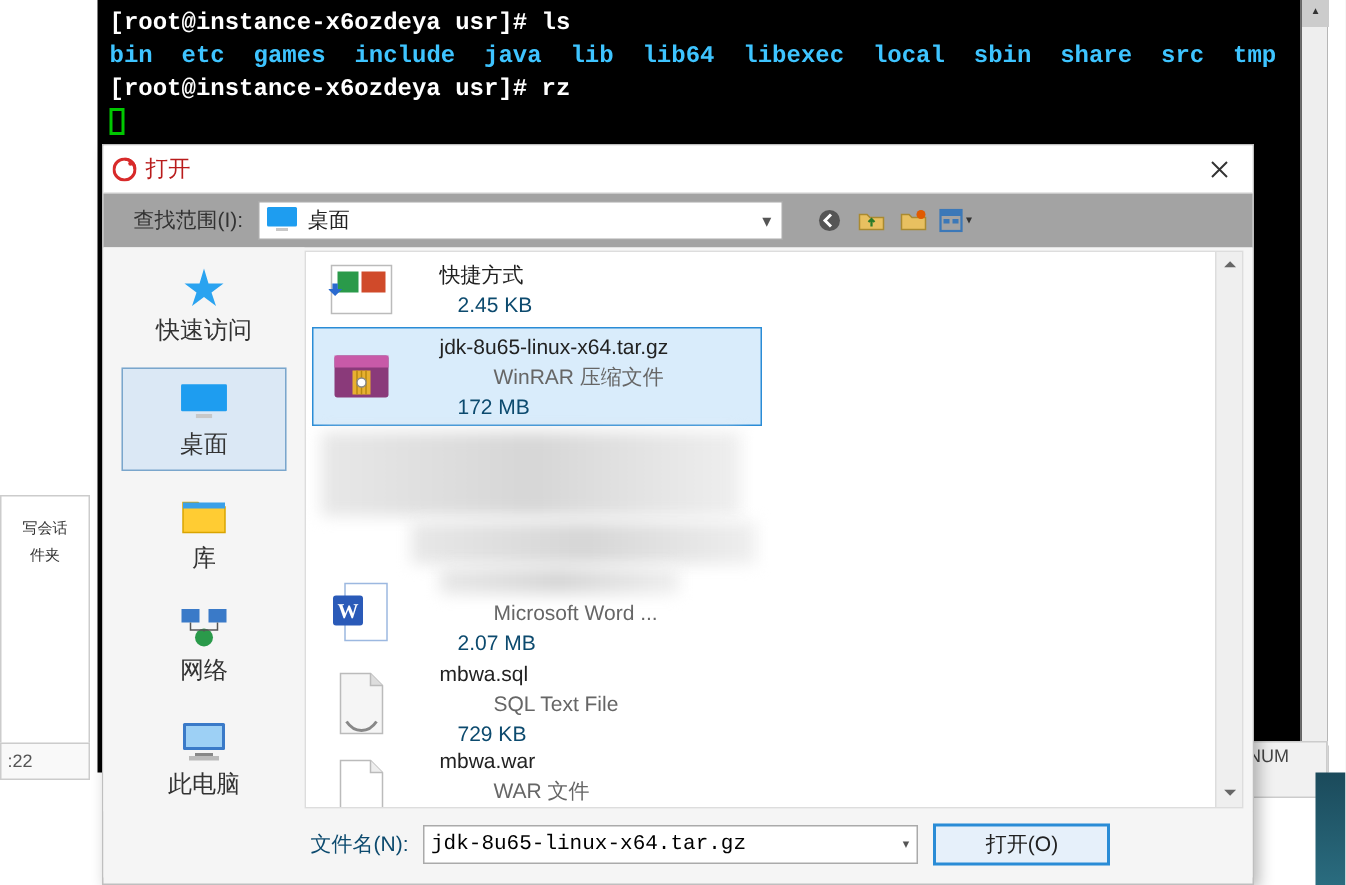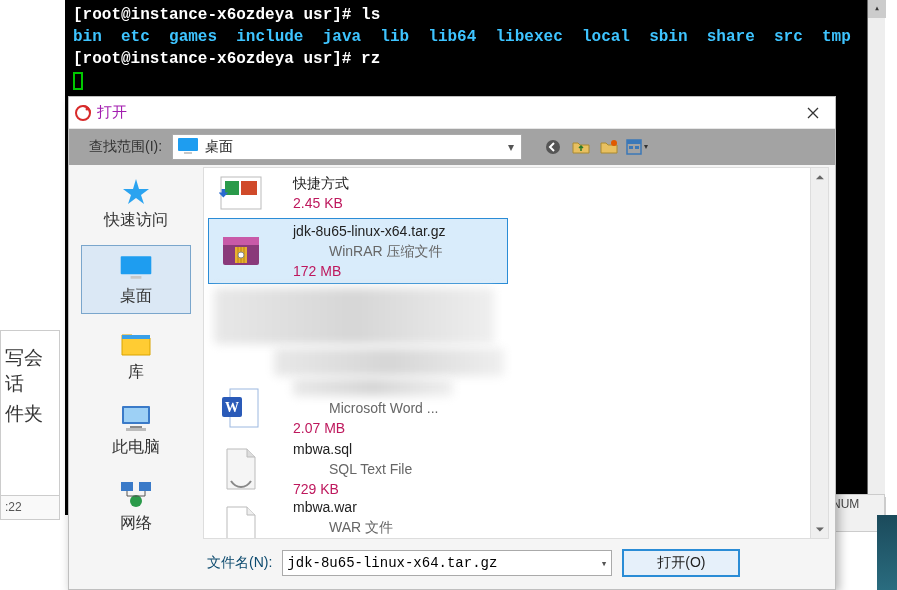--- a/index.html
+++ b/index.html
@@ -1,20 +1,20 @@
 <!DOCTYPE html>
 <html><head>
 <meta charset="utf-8">
 <style>
   * { box-sizing: border-box; margin: 0; padding: 0; }
   body { font-family: "Microsoft YaHei", "Segoe UI", Arial, sans-serif; font-size: 13px; background: #f4f4f4; width: 897px; height: 590px; overflow: hidden; position: relative; }
 
   .bg-white { position:absolute; left:0; top:0; width:897px; height:590px; background:#fff; }
 
-  .left-panel { position:absolute; left:0; top:330px; width:60px; height:190px; background:#fff; border:1px solid #ccc; font-size:19px; color:#333; padding-top:12px; text-align:left; }
+  .left-panel { position:absolute; left:0; top:330px; width:60px; height:190px; background:#fff; border:1px solid #ccc; font-size:10px; color:#333; padding-top:12px; text-align:center; }
   .left-panel div { padding:2px 4px; }
 
   .status-left { position:absolute; left:0; bottom:70px; width:60px; height:25px; border:1px solid #ccc; background:#f9f9f9; font-size:12px; padding:4px; color:#555; }
 
   .terminal { position:absolute; left:65px; top:0; width:820px; height:515px; background:#000; color:#fff; font-family:"Consolas","Courier New",monospace; font-size:16px; font-weight:bold; padding:4px 8px; line-height:22px; }
   .terminal .prompt { color:#fff; }
   .terminal .cmd { color:#fff; }
   .terminal .dircolor { color:#3ec4ff; }
   .term-line span { white-space:pre; }
   .cursor-block { display:inline-block; width:10px; height:18px; border:2px solid #00C800; vertical-align:text-bottom; }
@@ -24,21 +24,21 @@
   .term-scroll .up { top:0; } .term-scroll .down { bottom:0; }
 
   .status-right { position:absolute; left:825px; top:494px; width:60px; height:38px; background:#f1f1f1; border:1px solid #ccc; font-size:12px; padding:2px 6px; color:#444; }
 
   .right-strip { position:absolute; left:877px; top:515px; width:20px; height:75px; background:linear-gradient(#1b4a5b,#2a6c7f); }
 
   
   .dialog { position:absolute; left:68px; top:96px; width:768px; height:494px; background:#f5f5f5; border:1px solid #bfbfbf; box-shadow:3px 3px 10px rgba(0,0,0,.3); }
   .dlg-title { height:32px; display:flex; align-items:center; background:#fff; border-bottom:1px solid #e6e6e6; }
   .dlg-title .icon { margin:0 6px; width:16px; height:16px; display:flex; align-items:center; justify-content:center; }
-  .dlg-title .txt { font-size:15px; color:#a21caf; }
+  .dlg-title .txt { font-size:15px; color:#b91c1c; }
   .dlg-title .close { margin-left:auto; width:44px; height:30px; display:flex; align-items:center; justify-content:center; font-size:16px; color:#444; }
 
   .dlg-toolbar { height:36px; display:flex; align-items:center; padding:0 20px; background:#a3a3a3; }
   .dlg-toolbar .lbl { font-size:14px; color:#333; margin-right:10px; }
   .lookin { display:flex; align-items:center; border:1px solid #aaa; background:#fff; height:26px; width:350px; }
   .lookin .dicon { width:24px; height:20px; margin:0 4px; }
   .lookin .dtxt { flex:1; font-size:14px; color:#222; }
   .lookin .dd { width:20px; text-align:center; color:#555; font-size:12px; }
   .nav-icons { display:flex; gap:6px; margin-left:20px; }
   .nav-btn { width:22px; height:22px; display:flex; align-items:center; justify-content:center; font-size:14px; }
@@ -53,21 +53,21 @@
   .fl-scroll { position:absolute; right:0; top:0; bottom:0; width:18px; background:#efefef; border-left:1px solid #ddd; }
   .fl-scroll .up,.fl-scroll .down{ position:absolute; left:0; width:18px; height:18px; text-align:center; font-size:11px; color:#666; line-height:18px;}
   .fl-scroll .up{top:0;} .fl-scroll .down{bottom:0;}
 
   .file-item { display:flex; align-items:center; height:66px; padding:4px 8px; gap:28px; border:1px solid transparent; width:300px; margin:0 4px; }
   .file-item.selected { border:1px solid #2a8cd6; background:#d9ecfb; }
   .file-item .ficon { width:48px; height:48px; display:flex; align-items:center; justify-content:center; flex-shrink:0; }
   .file-info { display:flex; flex-direction:column; font-size:14px; line-height:20px; }
   .file-info .name { color:#222; }
   .file-info .type { color:#666;margin-left:36px; }
-  .file-info .size { color:#be185d; }
+  .file-info .size { color:#0c4a6e;margin-left:12px; }
   .pixelated { filter:blur(5px); background:linear-gradient(90deg,#e8e8e8,#d6d6d6,#efefef); height:56px; width:280px; margin:4px 10px; border-radius:2px; }
   .pixelated2 { height:28px; width:230px; margin-left:70px; }
 
   .dlg-footer { height:44px; display:flex; align-items:center; padding:0 10px 0 138px; gap:10px; background:#f5f5f5; }
   .dlg-footer .lbl { font-size:14px; color:#0c4a6e; }
   .fname-field { flex:0 0 330px; height:26px; border:1px solid #aaa; background:#fff; display:flex; align-items:center; padding:0 4px; font-family:"SimSun","Courier New",monospace; font-size:14px; }
   .fname-field .dd { margin-left:auto; font-size:11px; color:#555; }
   .open-btn { width:118px; height:28px; border:2px solid #2a8cd6; background:#e6f0fa; font-size:14px; color:#222; display:flex; align-items:center; justify-content:center; }
 
   
@@ -191,38 +191,38 @@
           <svg width="32" height="28" viewBox="0 0 32 28">
               <path d="M2 6 h10 l3 3 h15 v17 H2 z" fill="#ffcc33" stroke="#d9a400"></path>
               <rect x="2" y="6" width="28" height="4" fill="#3aa0e8"></rect>
             </svg>
         </span>
         <span>库</span>
       </div>
       <div class="place">
         <span class="picon">
           <svg width="36" height="30" viewBox="0 0 36 30">
+              <rect x="3" y="3" width="12" height="9" fill="#3a7ac8"></rect>
+              <rect x="21" y="3" width="12" height="9" fill="#3a7ac8"></rect>
+              <circle cx="18" cy="22" r="6" fill="#2a9a4a"></circle>
+              <path d="M9 12 v5 h18 v-5 M18 17 v1" stroke="#555" fill="none"></path>
+            </svg>
+        </span>
+        <span>网络</span>
+      </div>
+      <div class="place">
+        <span class="picon">
+          <svg width="36" height="30" viewBox="0 0 36 30">
               <rect x="4" y="3" width="28" height="18" fill="#3a7ac8" rx="1"></rect>
               <rect x="6" y="5" width="24" height="14" fill="#9dd0f5"></rect>
               <rect x="12" y="23" width="12" height="2" fill="#888"></rect>
               <rect x="8" y="25" width="20" height="3" fill="#bbb"></rect>
             </svg>
         </span>
         <span>此电脑</span>
-      </div>
-      <div class="place">
-        <span class="picon">
-          <svg width="36" height="30" viewBox="0 0 36 30">
-              <rect x="3" y="3" width="12" height="9" fill="#3a7ac8"></rect>
-              <rect x="21" y="3" width="12" height="9" fill="#3a7ac8"></rect>
-              <circle cx="18" cy="22" r="6" fill="#2a9a4a"></circle>
-              <path d="M9 12 v5 h18 v-5 M18 17 v1" stroke="#555" fill="none"></path>
-            </svg>
-        </span>
-        <span>网络</span>
       </div>
     </div>
 
     <div class="filelist">
       <div class="file-item" style="height:50px">
         <span class="ficon">
           <svg width="44" height="44" viewBox="0 0 44 44">
               <rect x="2" y="6" width="40" height="32" fill="#fff" stroke="#bbb"></rect>
               <rect x="6" y="10" width="14" height="14" fill="#2a9a4a"></rect>
               <path d="M22 10 h16 v14 h-16" fill="#d04a2a"></path>

